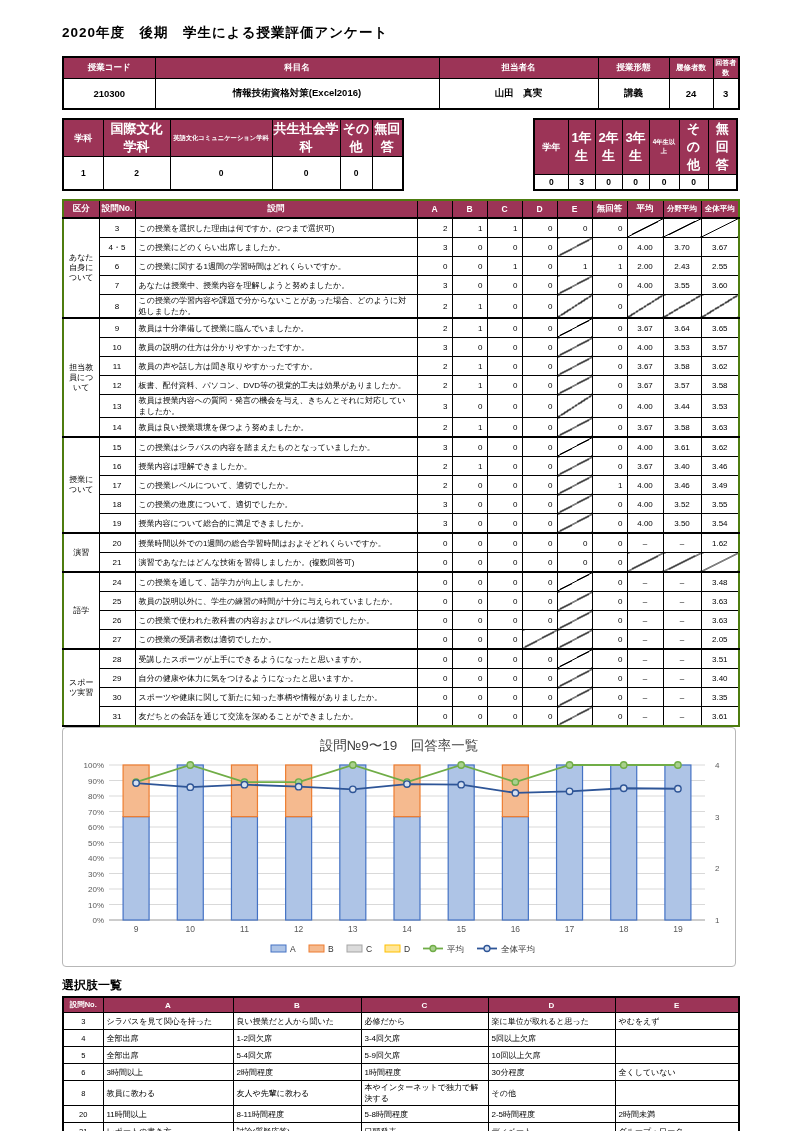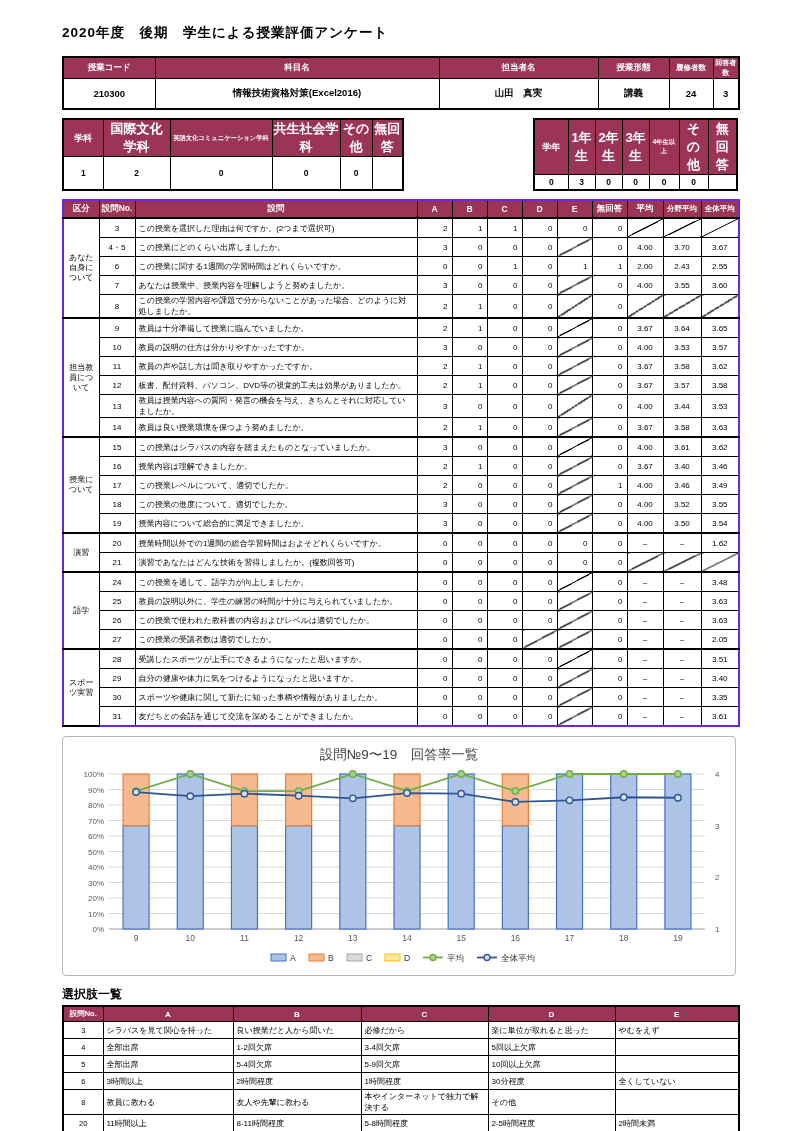--- a/index.html
+++ b/index.html
@@ -25,35 +25,35 @@
   
   .small-row{display:flex;justify-content:space-between;margin-top:8px;}
   .mini-table{border:2px solid #000;}
   .mini-table th{font-size:13px;height:15px;padding:0 1px;}
   .mini-table td{font-size:8.5px;font-weight:bold;height:14px;text-align:center;padding:0;background:#fff;}
   .mini-table .side-label{background:#9c3457;color:#fff;font-size:9px;font-weight:bold;text-align:center;vertical-align:middle;}
   .dept-table th:nth-child(3){font-size:6.3px;}
   .grade-table th:nth-child(5){font-size:6.3px;}
 
   
-  .survey-table{width:676px;border:2px solid #6d28d9;margin-top:8px;}
+  .survey-table{width:676px;border:2px solid #4d7c0f;margin-top:8px;}
   .survey-table th{font-size:8.5px;height:16px;padding:0;}
   .survey-table th:nth-child(11),.survey-table th:nth-child(12){font-size:7.5px;}
   .survey-table td{font-size:8px;height:18px;padding:0 3px;background:#fff;}
   .survey-table td.cat{width:36px;text-align:center;font-size:8px;line-height:1.25;padding:0;border-bottom:2px solid #000;}
   .survey-table td.cat span{display:inline-block;width:27px;}
   .survey-table td.qno{text-align:center;}
   .survey-table td.question{text-align:left;margin-left:8px;}
   .survey-table td.num{text-align:right;padding-right:4px;}
   .survey-table td.avg{text-align:center;}
   .survey-table tr.group-start td{border-top:2px solid #000;}
   td.diag{background-image:linear-gradient(to bottom right,transparent calc(50% - 0.6px),#000 calc(50% - 0.6px),#000 calc(50% + 0.6px),transparent calc(50% + 0.6px));}
 
   
-  .chart-box{margin-top:9px;border:1.2px solid #b7b7b7;border-radius:4px;width:672px;height:238px;background:#fff;}
+  .chart-box{border:1.2px solid #b7b7b7;border-radius:4px;width:672px;height:238px;background:#fff;}
 
   
   .choices-title{font-size:12px;font-weight:bold;margin:10px 0 2px 0;}
   .choices-table{width:676px;border:2px solid #000;}
   .choices-table th{font-size:8px;height:14px;padding:0;}
   .choices-table th:first-child{font-size:7.5px;}
   .choices-table td{font-size:8px;background:#fff;padding:1px 3px;height:14px;}
   .choices-table td.qno{text-align:center;font-size:7.5px;padding:1px 1px;}
 </style>
 </head>

